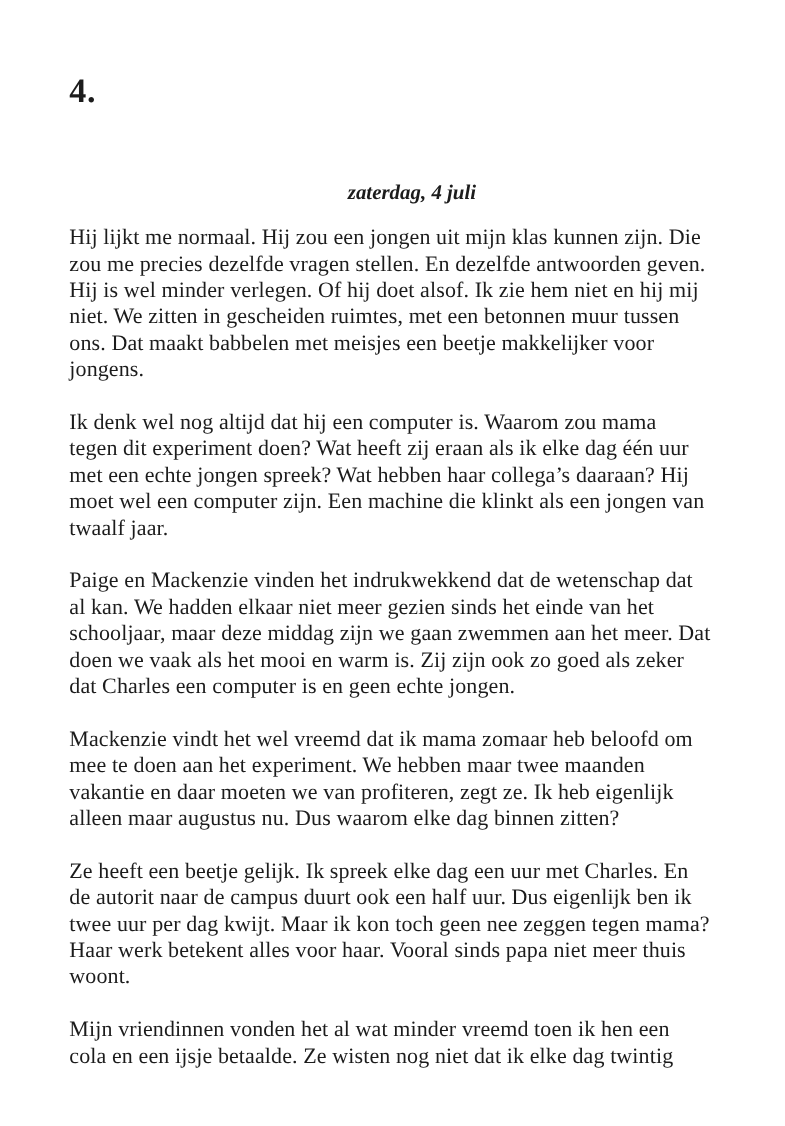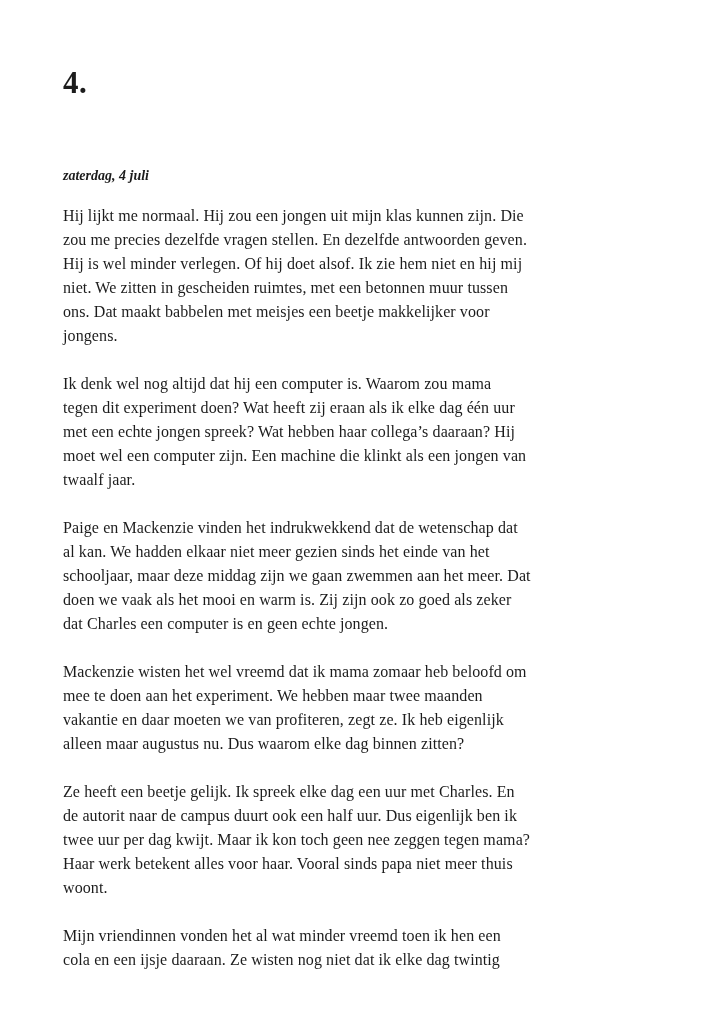--- a/index.html
+++ b/index.html
@@ -23,28 +23,29 @@
     background: #ffffff;
   }
   .chapter-number {
     font-size: 31px;
     font-weight: bold;
     line-height: 34px;
     margin: 0 0 64px 0;
     letter-spacing: 0.5px;
   }
   .date-heading {
-    font-size: 14px;
+    font-size: 19px;
     font-weight: bold;
     font-style: italic;
     line-height: 24px;
     margin: 0 0 16px 0;
+    text-align: center;
   }
   .body-paragraph {
-    font-size: 16px;
+    font-size: 20px;
     line-height: 24px;
     margin: 0 0 24px 0;
     white-space: pre;       
     letter-spacing: 0.1px;
   }
 </style>
 </head>
 <body>
 
 <div class="book-page">
@@ -64,26 +65,26 @@
 met een echte jongen spreek? Wat hebben haar collega’s daaraan? Hij
 moet wel een computer zijn. Een machine die klinkt als een jongen van
 twaalf jaar.</p>
 
   <p class="body-paragraph">Paige en Mackenzie vinden het indrukwekkend dat de wetenschap dat
 al kan. We hadden elkaar niet meer gezien sinds het einde van het
 schooljaar, maar deze middag zijn we gaan zwemmen aan het meer. Dat
 doen we vaak als het mooi en warm is. Zij zijn ook zo goed als zeker
 dat Charles een computer is en geen echte jongen.</p>
 
-  <p class="body-paragraph">Mackenzie wisten het wel vreemd dat ik mama zomaar heb beloofd om
+  <p class="body-paragraph">Mackenzie vindt het wel vreemd dat ik mama zomaar heb beloofd om
 mee te doen aan het experiment. We hebben maar twee maanden
 vakantie en daar moeten we van profiteren, zegt ze. Ik heb eigenlijk
 alleen maar augustus nu. Dus waarom elke dag binnen zitten?</p>
 
   <p class="body-paragraph">Ze heeft een beetje gelijk. Ik spreek elke dag een uur met Charles. En
 de autorit naar de campus duurt ook een half uur. Dus eigenlijk ben ik
 twee uur per dag kwijt. Maar ik kon toch geen nee zeggen tegen mama?
 Haar werk betekent alles voor haar. Vooral sinds papa niet meer thuis
 woont.</p>
 
   <p class="body-paragraph">Mijn vriendinnen vonden het al wat minder vreemd toen ik hen een
-cola en een ijsje daaraan. Ze wisten nog niet dat ik elke dag twintig</p>
+cola en een ijsje betaalde. Ze wisten nog niet dat ik elke dag twintig</p>
 </div>
 
 </body></html>

